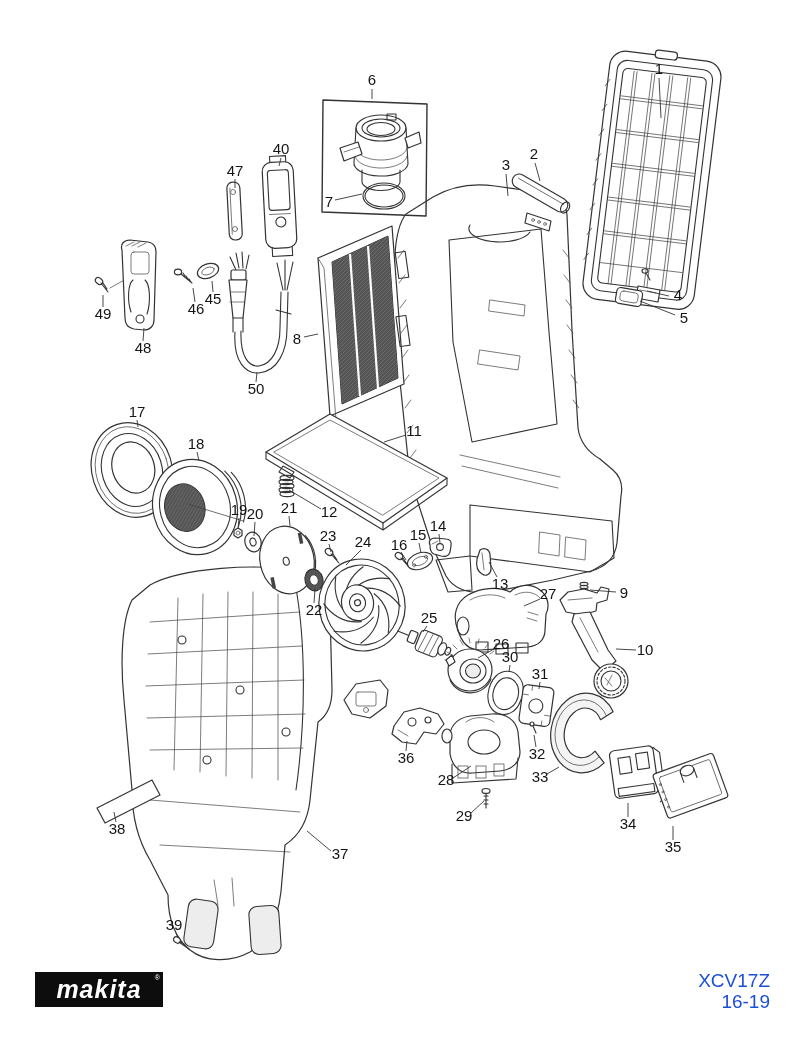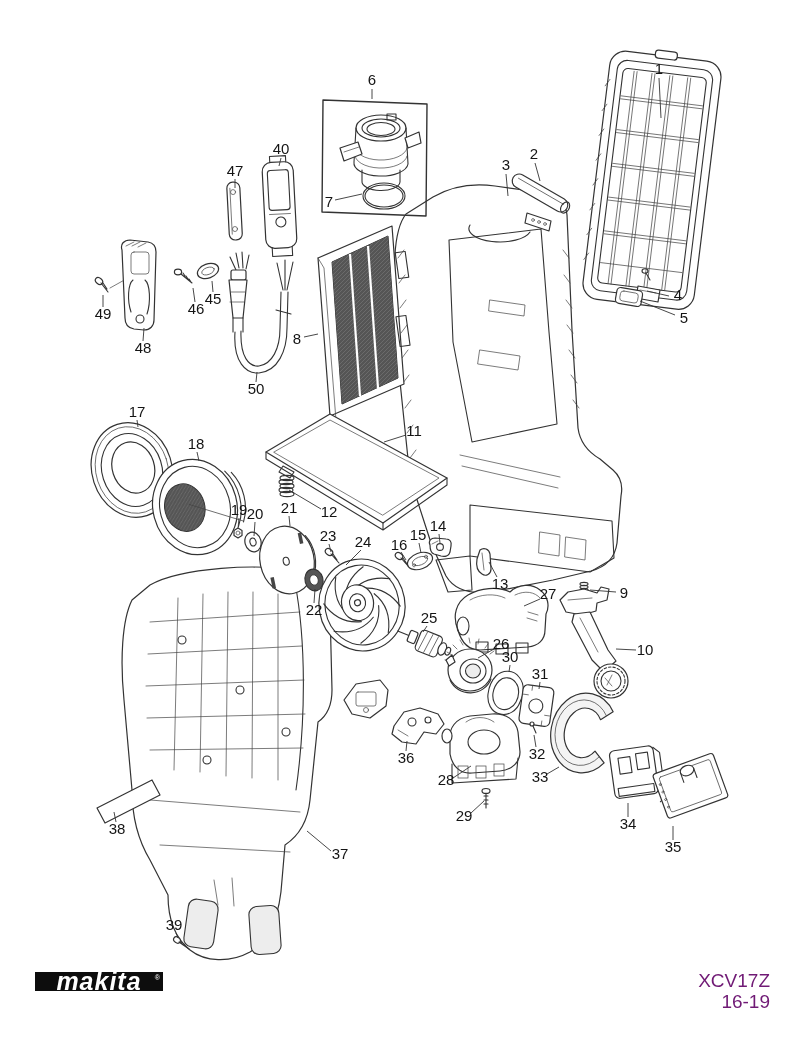--- a/index.html
+++ b/index.html
@@ -5,26 +5,26 @@
   html,body{margin:0;padding:0;background:#f3f3f3;}
   #page{position:relative;width:802px;height:1037px;background:#ffffff;overflow:hidden;
         font-family:"Liberation Sans",sans-serif;}
   svg{position:absolute;left:0;top:0;}
   .ln{fill:none;stroke:#333;stroke-width:1.1;stroke-linecap:round;stroke-linejoin:round;}
   .th{fill:none;stroke:#444;stroke-width:0.7;stroke-linecap:round;}
   .fw{fill:#ffffff;stroke:#333;stroke-width:1.2;stroke-linejoin:round;}
   .fg{fill:#ededed;stroke:#333;stroke-width:1.1;stroke-linejoin:round;}
   .lead{stroke:#333;stroke-width:0.9;fill:none;}
   .plabel{font-family:"Liberation Sans",sans-serif;font-size:15px;fill:#141414;}
-  #footer-logo{position:absolute;left:35px;top:972px;width:128px;height:19px;background:#0d0d0d;
+  #footer-logo{position:absolute;left:35px;top:972px;width:128px;height:35px;background:#0d0d0d;
       display:flex;align-items:center;justify-content:center;}
   #footer-logo .brand{color:#fff;font-weight:bold;font-style:italic;font-size:25px;
       letter-spacing:1px;transform:scaleY(1.05);}
   #footer-logo .reg{color:#fff;font-size:7px;position:absolute;right:3px;top:2px;font-style:normal;}
-  #model-block{position:absolute;right:32px;top:970px;text-align:right;color:#701a75;
+  #model-block{position:absolute;right:32px;top:970px;text-align:right;color:#1d4ed8;
       font-size:19px;line-height:21px;}
 </style>
 </head>
 <body>
 
 <div id="page">
 
 <svg width="802" height="1037" viewBox="0 0 802 1037">
   <defs>
     <pattern id="mesh" width="4" height="4" patternUnits="userSpaceOnUse">

